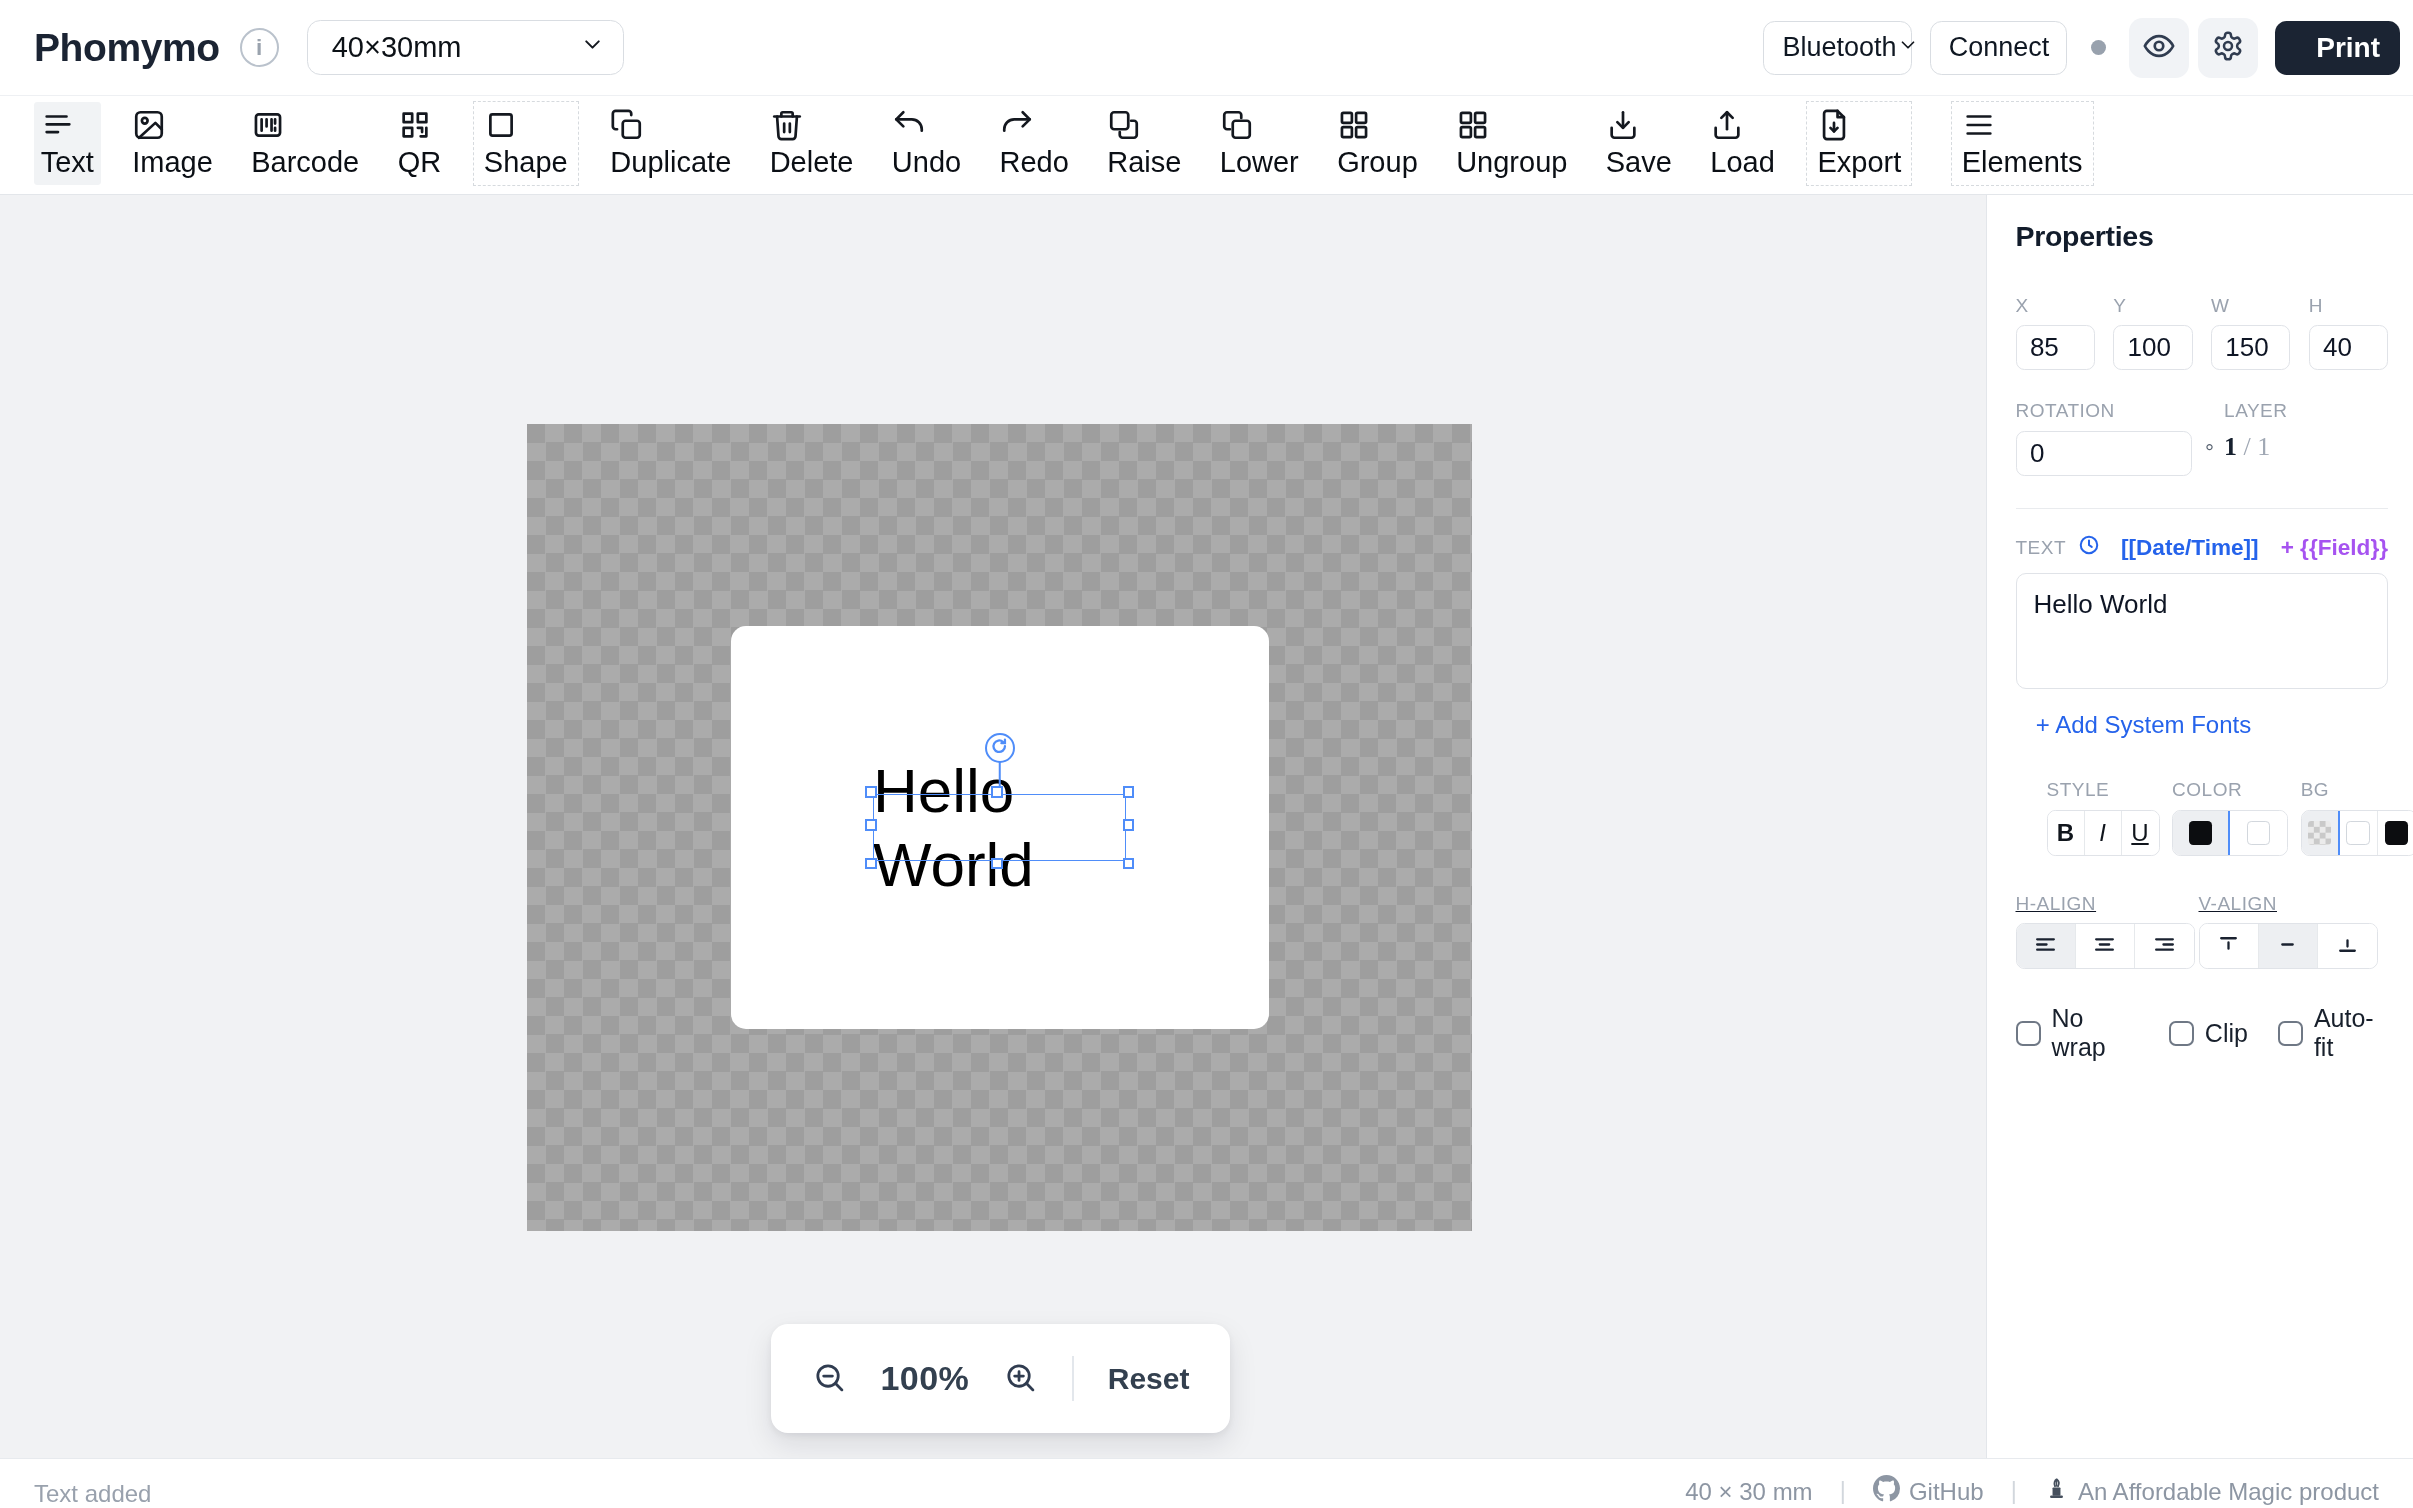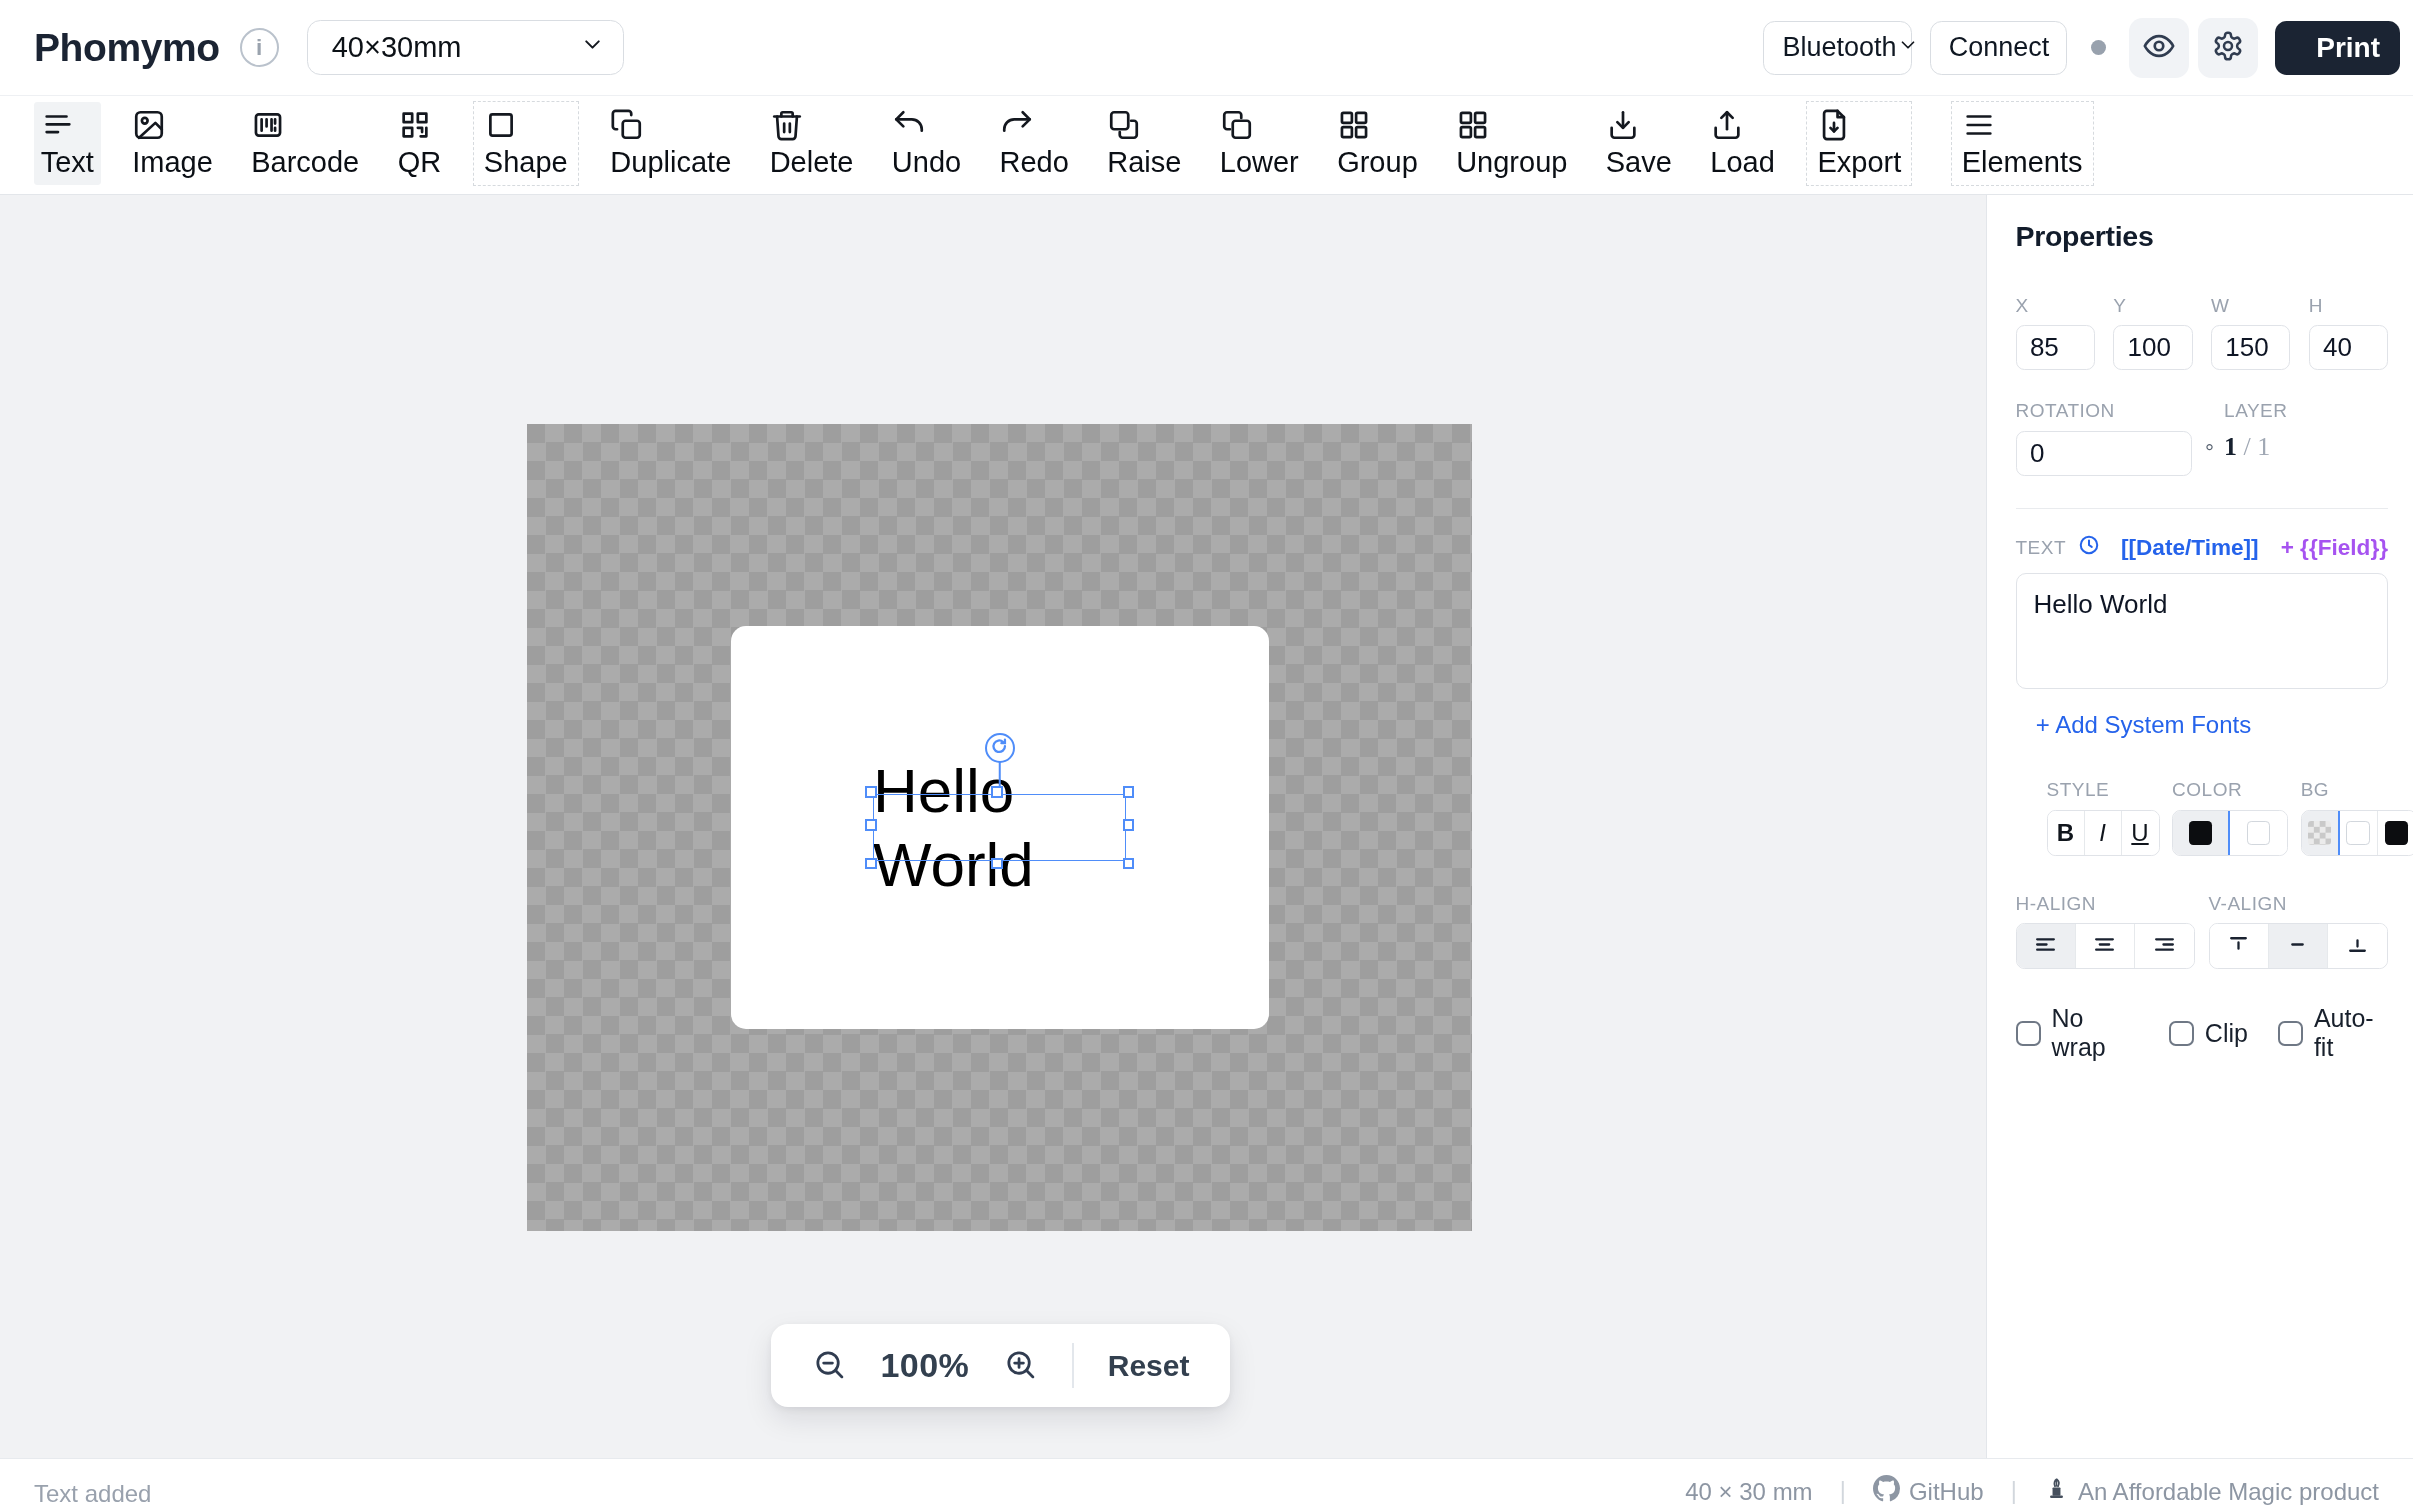--- a/index.html
+++ b/index.html
@@ -44,21 +44,21 @@
   .label-text { position:absolute; left:142px; top:168px; width:253px; height:67px; display:flex; align-items:center; overflow:visible; cursor:move; }
   .label-text > div { font-size:62px; line-height:74px; color:#000; width:100%; }
   .sel-box { position:absolute; left:142px; top:168px; width:253px; height:67px; border:1.7px solid #4f8df9; pointer-events:none; }
   .handle { position:absolute; width:11.7px; height:11.7px; background:#fff; border:2.5px solid #4f8df9; pointer-events:auto; cursor:pointer; }
   .h-nw{left:-9.2px;top:-9.2px} .h-n{left:50%;margin-left:-8.4px;top:-9.2px} .h-ne{right:-9.2px;top:-9.2px}
   .h-w{left:-9.2px;top:50%;margin-top:-8.4px} .h-e{right:-9.2px;top:50%;margin-top:-8.4px}
   .h-sw{left:-9.2px;bottom:-9.2px} .h-s{left:50%;margin-left:-8.4px;bottom:-9.2px} .h-se{right:-9.2px;bottom:-9.2px}
   .rot-stem { position:absolute; left:50%; top:-34px; width:2.5px; height:28.5px; background:#4f8df9; transform:translateX(-50%); }
   .rot-circle { position:absolute; left:50%; top:-62px; transform:translateX(-50%); width:30px; height:30px; border:2.5px solid #4f8df9; border-radius:50%; background:#fff; display:flex; align-items:center; justify-content:center; pointer-events:auto; cursor:grab; }
 
-  .zoom-pill { position:absolute; left:771px; top:1129px; width:459px; height:83px; background:#fff; border-radius:17px;
+  .zoom-pill { position:absolute; left:771px; top:1129px; width:459px; height:109px; background:#fff; border-radius:17px;
     box-shadow:0 11.7px 28.5px rgba(15,23,42,.10), 0 2.5px 6.7px rgba(15,23,42,.06);
     display:flex; align-items:center; justify-content:center; gap:34px; }
   .zoom-btn { display:flex; align-items:center; justify-content:center; cursor:pointer; }
   .zoom-val { font-size:34px; font-weight:700; color:#33404f; letter-spacing:0.4px; }
   .pill-div { width:1.7px; height:45px; background:#e3e7ec; }
   .reset-btn { font-size:30px; font-weight:600; color:#33404f; cursor:pointer; }
 
   
   .props { flex:1; background:#fff; border-left:1.7px solid #e3e6ea; padding:25px 25px 0 28.5px; min-width:0; }
   .props-title { font-size:28.5px; font-weight:700; color:#121c2b; margin:0; letter-spacing:-0.3px; }
@@ -105,21 +105,21 @@
   .g-b { font-weight:800; font-size:24px; color:#10151c; }
   .g-i { font-style:italic; font-size:24px; color:#10151c; }
   .g-u { text-decoration:underline; font-size:24px; color:#10151c; }
   .sw { width:23.5px; height:23.5px; border-radius:4.2px; }
   .sw.black { background:#0c0d10; }
   .sw.white { background:#fff; border:1.7px solid #d2d7dd; }
   .sw.transparent { border-radius:3.4px;
     background-image:conic-gradient(#ebebeb 90deg,#c9c9c9 90deg 180deg,#ebebeb 180deg 270deg,#c9c9c9 270deg);
     background-size:11.7px 11.7px; }
 
-  .align-row { display:flex; gap:14px; margin-top:37px; }
+  .align-row { display:flex; gap:4px; margin-top:37px;text-decoration:underline; }
   .align-col { width:179px; }
   svg.aico { stroke:#1a2230; fill:none; stroke-width:2.2; stroke-linecap:round; stroke-linejoin:round; }
 
   .checks-row { display:flex; align-items:center; gap:30px; margin-top:35px; }
   .check { display:flex; align-items:center; gap:11px; cursor:pointer; }
   .cbox { width:25px; height:25px; border:2.5px solid #6f7885; border-radius:6.7px; background:#fff; flex:none; }
   .clabel { font-size:25px; color:#18202c; }
 
   
   .statusbar { height:50px; border-top:1.7px solid #e7eaee; background:#fff; display:flex; align-items:flex-end; padding:0 34px; flex:none; }

